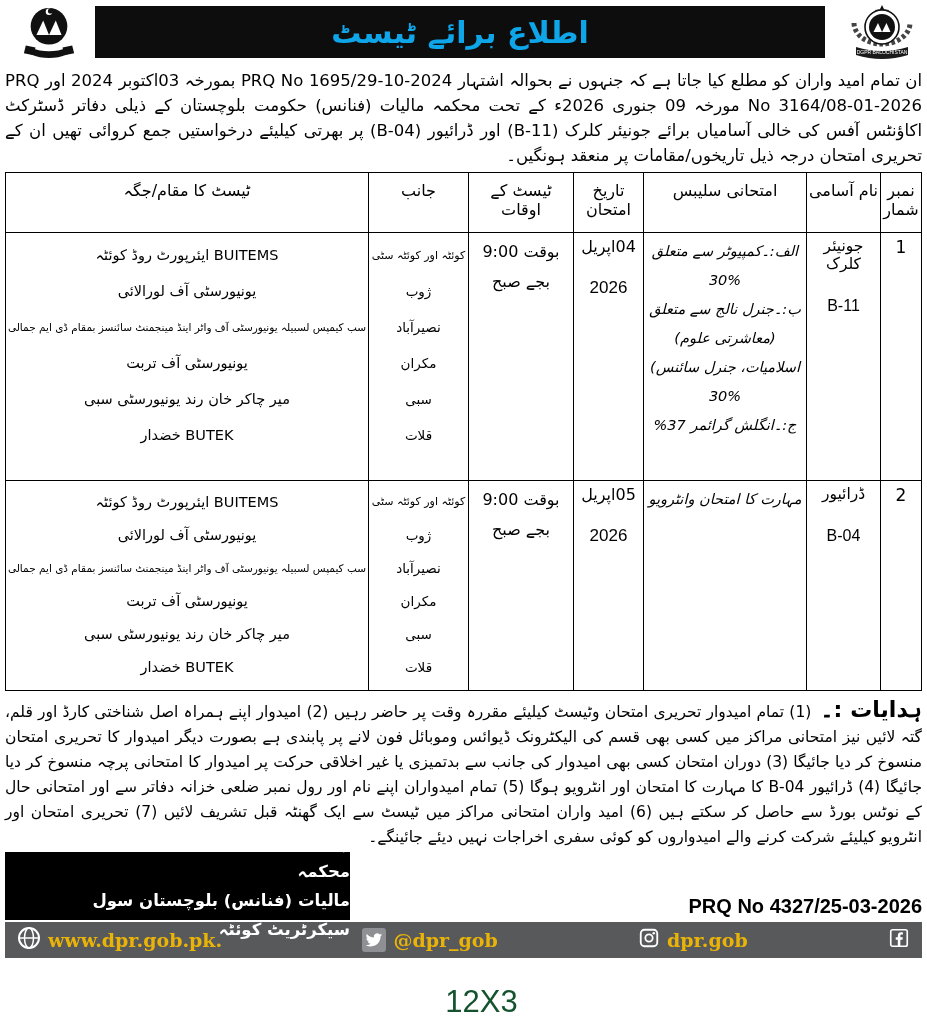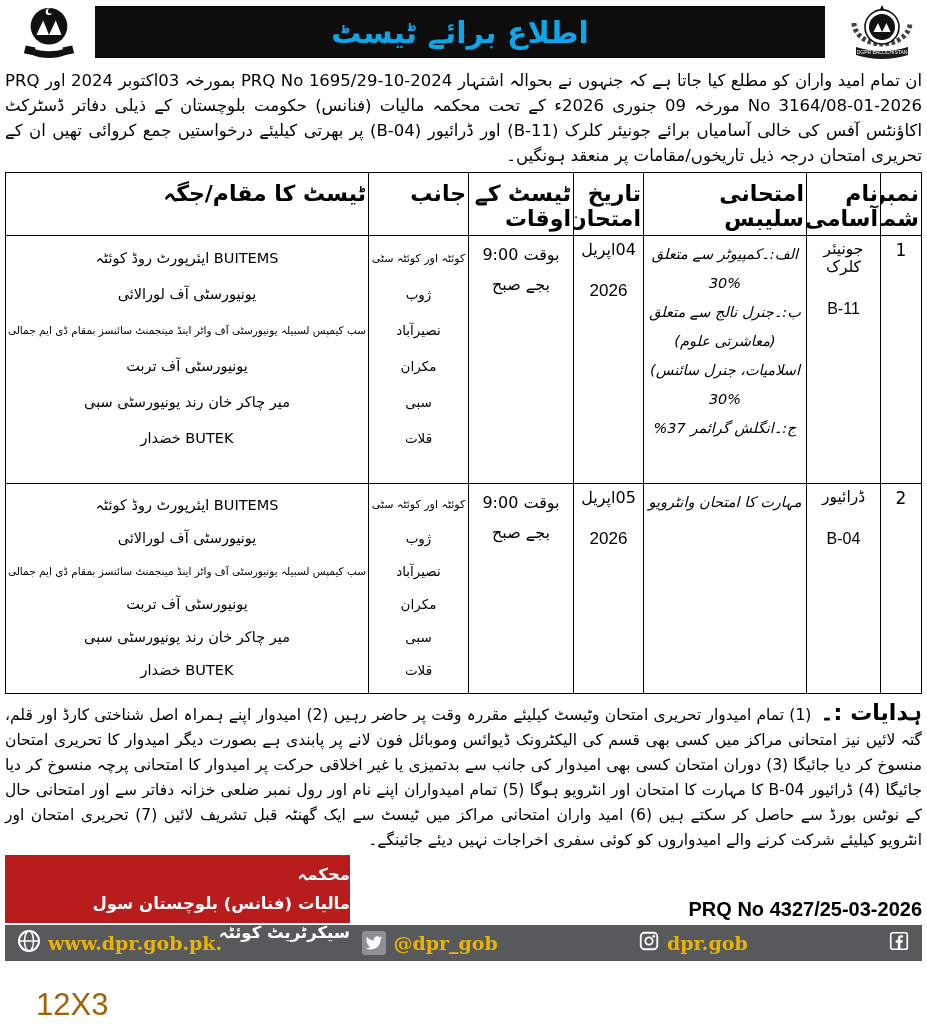--- a/index.html
+++ b/index.html
@@ -17,21 +17,21 @@
   .seal  { position:absolute; right:0px; top:1px; }
 
   
   .intro { direction:rtl; text-align:justify; font-size:16.5px; line-height:25px;
            margin-bottom:4px; font-family:"DejaVu Sans", sans-serif; }
 
   
   table.tbl { width:100%; border-collapse:collapse; direction:rtl; table-layout:fixed; }
   table.tbl th, table.tbl td { border:1.5px solid #000; vertical-align:top; text-align:center;
            font-family:"DejaVu Sans", sans-serif; padding:4px 2px; overflow:hidden; }
-  table.tbl th { font-size:22px; font-weight:bold; height:60px; padding-top:8px;text-align:right; }
+  table.tbl th { font-size:16px; font-weight:normal; height:60px; padding-top:8px; }
   td.c-serial { font-size:17px; font-family:"Liberation Sans", sans-serif; padding-top:10px; }
   td.c-post { font-size:15.5px; padding-top:10px; }
   td.c-post .grade { font-family:"Liberation Sans", sans-serif; font-size:16px; margin-top:24px; }
   td.c-syll { font-size:14.5px;font-style:italic; }
   td.c-syll div { line-height:29px; white-space:nowrap; }
   td.c-date { font-size:16px; padding-top:10px; }
   td.c-date .yr { font-family:"Liberation Sans", sans-serif; font-size:17px; margin-top:22px; }
   td.c-time { font-size:16px; padding-top:10px; }
   td.c-time div { line-height:30px; white-space:nowrap; }
   td.c-div  { font-size:13.5px; }
@@ -46,36 +46,36 @@
   tr.r2 > td { height:210px; }
 
   
   .inst { direction:rtl; text-align:justify; font-size:15.5px; line-height:25px;
           margin-top:6px; min-height:148px; }
   .inst b.ilbl { font-size:22px; font-weight:bold; margin-left:4px; }
 
   
   .bottomrow { display:flex; justify-content:space-between; align-items:flex-end;
                height:70px; margin-top:0px; }
-  .sig { background:#b91c1c; color:#fff; width:345px; height:68px; direction:rtl;
+  .sig { background:#000000; color:#fff; width:345px; height:68px; direction:rtl;
          display:flex; flex-direction:column; align-items:center; justify-content:center;
          font-weight:bold; font-size:16.5px; line-height:29px; }
   .prq { font-family:"Liberation Sans", sans-serif; font-weight:bold; font-size:20px;
          padding-bottom:2px; }
 
   
   .fbar { height:36px; background:#58595b; display:flex; align-items:center;
           justify-content:space-between; padding:0 12px; margin-top:2px; }
   .fitem { display:flex; align-items:center; gap:7px; color:#eab308;
            font-family:"DejaVu Serif", serif; font-weight:bold; font-size:19px; }
   .ticonbox { background:#8f9093; width:24px; height:24px; border-radius:3px;
               display:flex; align-items:center; justify-content:center; }
 
   
-  .caption { text-align:left; margin-top:26px; font-size:31px; color:#a16207;
+  .caption { text-align:center; margin-top:26px; font-size:31px; color:#14532d;
              font-family:"Liberation Sans", sans-serif;padding-left:36px; }
 </style>
 </head>
 <body>
 
 <div class="ad">
 
   <div class="hdr">
     <div class="crest">
       <svg width="56" height="56" viewBox="0 0 56 58">

